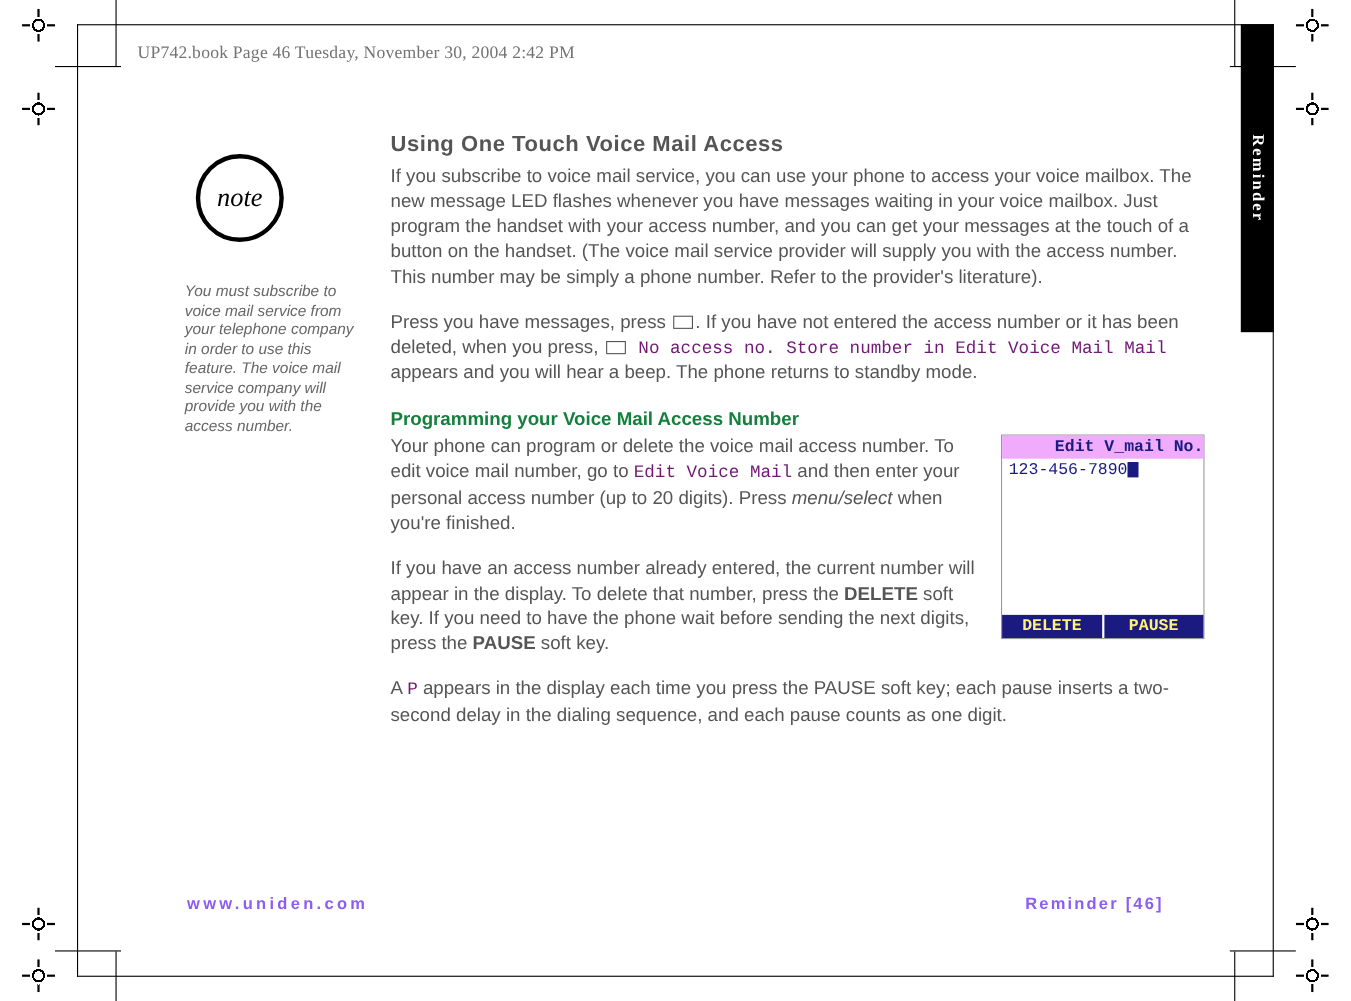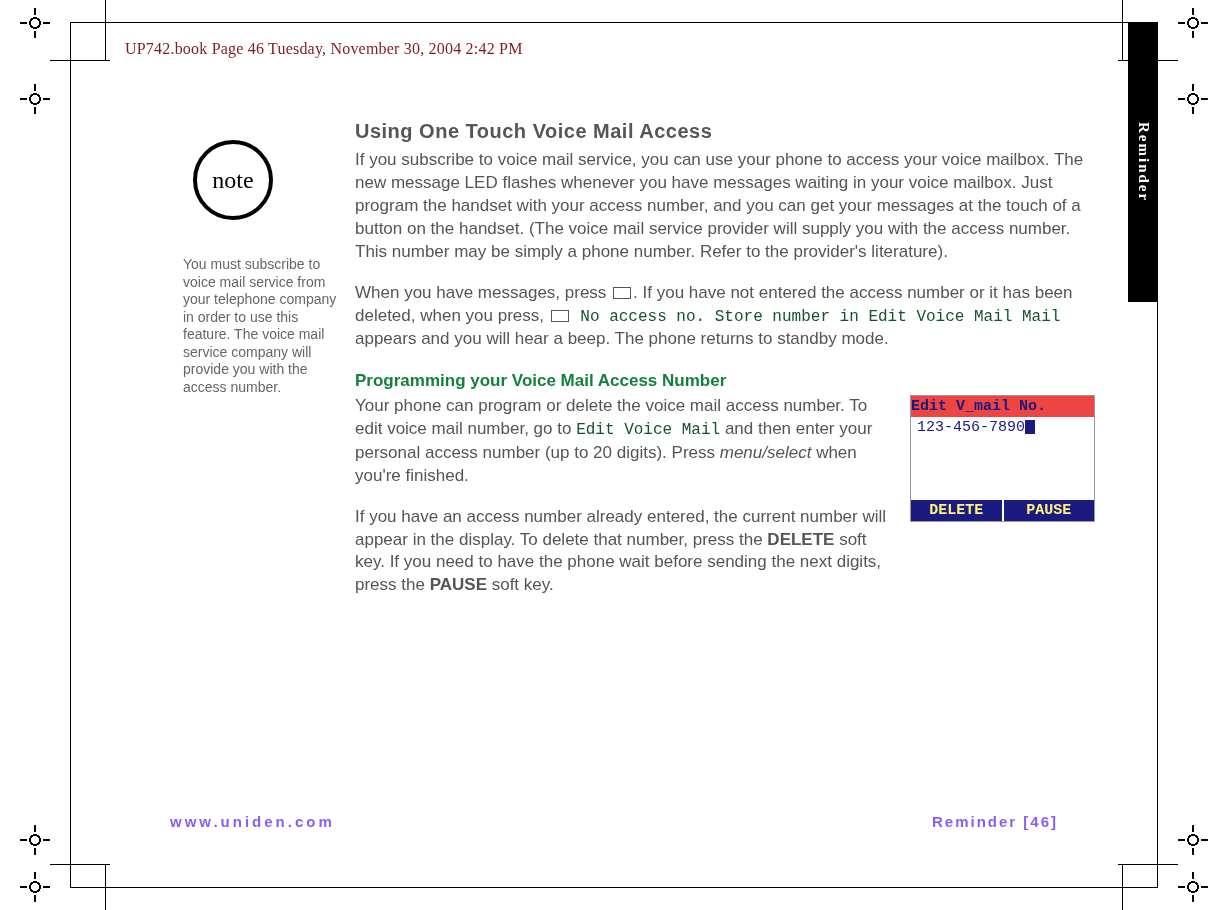--- a/index.html
+++ b/index.html
@@ -37,21 +37,21 @@
   .line-bottom { bottom: 22px; left: 70px; right: 70px; }
   .line-left { left: 70px; top: 22px; bottom: 22px; }
   .line-right { right: 70px; top: 22px; bottom: 22px; }
 
   .header-line {
     position: absolute;
     top: 40px;
     left: 125px;
     font-family: Georgia, "Times New Roman", serif;
     font-size: 16px;
-    color: #7f1d1d;
+    color: #737373;
     letter-spacing: 0.2px;
   }
 
   
   .side-tab {
     position: absolute;
     top: 22px;
     right: 70px;
     width: 30px;
     height: 280px;
@@ -65,23 +65,24 @@
     writing-mode: vertical-rl;
     font-family: Georgia, serif;
     font-weight: bold;
     font-size: 15px;
     letter-spacing: 2px;
   }
 
   
   .note-column {
     position: absolute;
-    left: 183px;
+    left: 168px;
     top: 140px;
     width: 155px;
+    font-style: italic;
   }
   .note-badge {
     width: 80px;
     height: 80px;
     border: 4px solid #000;
     border-radius: 50%;
     display: flex;
     align-items: center;
     justify-content: center;
     font-family: Georgia, serif;
@@ -120,21 +121,21 @@
   }
   .para {
     font-size: 17px;
     line-height: 1.35;
     color: #555;
     margin-bottom: 18px;
   }
   .mono {
     font-family: "Courier New", monospace;
     font-size: 16px;
-    color: #14532d;
+    color: #701a75;
   }
   .bolditalic {
     font-weight: normal;
     font-style: italic;
   }
   .bold { font-weight: bold; }
   .envelope-icon {
     display: inline-block;
     width: 18px;
     height: 12px;
@@ -166,29 +167,29 @@
   
   .lcd {
     width: 185px;
     flex: 0 0 185px;
     border: 1px solid #999;
     font-family: "Courier New", monospace;
     font-size: 15px;
     background: #fff;
   }
   .lcd-title {
-    background: #ef4444;
+    background: #f0abfc;
     color: #1a1a80;
-    text-align: left;
+    text-align: right;
     padding: 2px 0;
     font-weight: bold;
   }
   .lcd-body {
     padding: 2px 6px 20px 6px;
-    height: 83px;
+    height: 142px;
     color: #1a1a80;
   }
   .lcd-body .cursor {
     display: inline-block;
     width: 10px;
     height: 14px;
     background: #1a1a80;
     vertical-align: middle;
   }
   .lcd-softkeys {
@@ -254,21 +255,21 @@
 <div class="note-column">
   <div class="note-badge">note</div>
   <div class="note-text">You must subscribe to voice mail service from your telephone company in order to use this feature. The voice mail service company will provide you with the access number.</div>
 </div>
 
 <div class="main">
   <div class="h1">Using One Touch Voice Mail Access</div>
   <div class="para">If you subscribe to voice mail service, you can use your phone to access your voice mailbox. The new message LED flashes whenever you have messages waiting in your voice mailbox. Just program the handset with your access number, and you can get your messages at the touch of a button on the handset. (The voice mail service provider will supply you with the access number. This number may be simply a phone number. Refer to the provider's literature).</div>
 
   <div class="para">
-    <span>When you have messages, press </span><span class="envelope-icon"></span><span>. If you have not entered the access number or it has been deleted, when you press, </span><span class="envelope-icon"></span><span class="mono"> No access no. Store number in Edit Voice Mail Mail</span><span> appears and you will hear a beep. The phone returns to standby mode.</span>
+    <span>Press you have messages, press </span><span class="envelope-icon"></span><span>. If you have not entered the access number or it has been deleted, when you press, </span><span class="envelope-icon"></span><span class="mono"> No access no. Store number in Edit Voice Mail Mail</span><span> appears and you will hear a beep. The phone returns to standby mode.</span>
   </div>
 
   <div class="h2">Programming your Voice Mail Access Number</div>
 
   <div class="row-with-lcd">
     <div class="textcol">
       <div class="para">
         <span>Your phone can program or delete the voice mail access number. To edit voice mail number, go to </span><span class="mono">Edit Voice Mail</span><span> and then enter your personal access number (up to 20 digits). Press </span><span class="bolditalic">menu/select</span><span> when you're finished.</span>
       </div>
       <div class="para">
@@ -281,18 +282,21 @@
       <div class="lcd-body">
         <span>123-456-7890</span><span class="cursor"></span>
       </div>
       <div class="lcd-softkeys">
         <div class="sk">DELETE</div>
         <div class="sk">PAUSE</div>
       </div>
     </div>
   </div>
 
+  <div class="para">
+    <span>A </span><span class="mono">P</span><span> appears in the display each time you press the PAUSE soft key; each pause inserts a two-second delay in the dialing sequence, and each pause counts as one digit.</span>
+  </div>
 </div>
 
 <div class="footer">
   <div>www.uniden.com</div>
   <div class="right">Reminder [46]</div>
 </div>
 
 </body></html>

